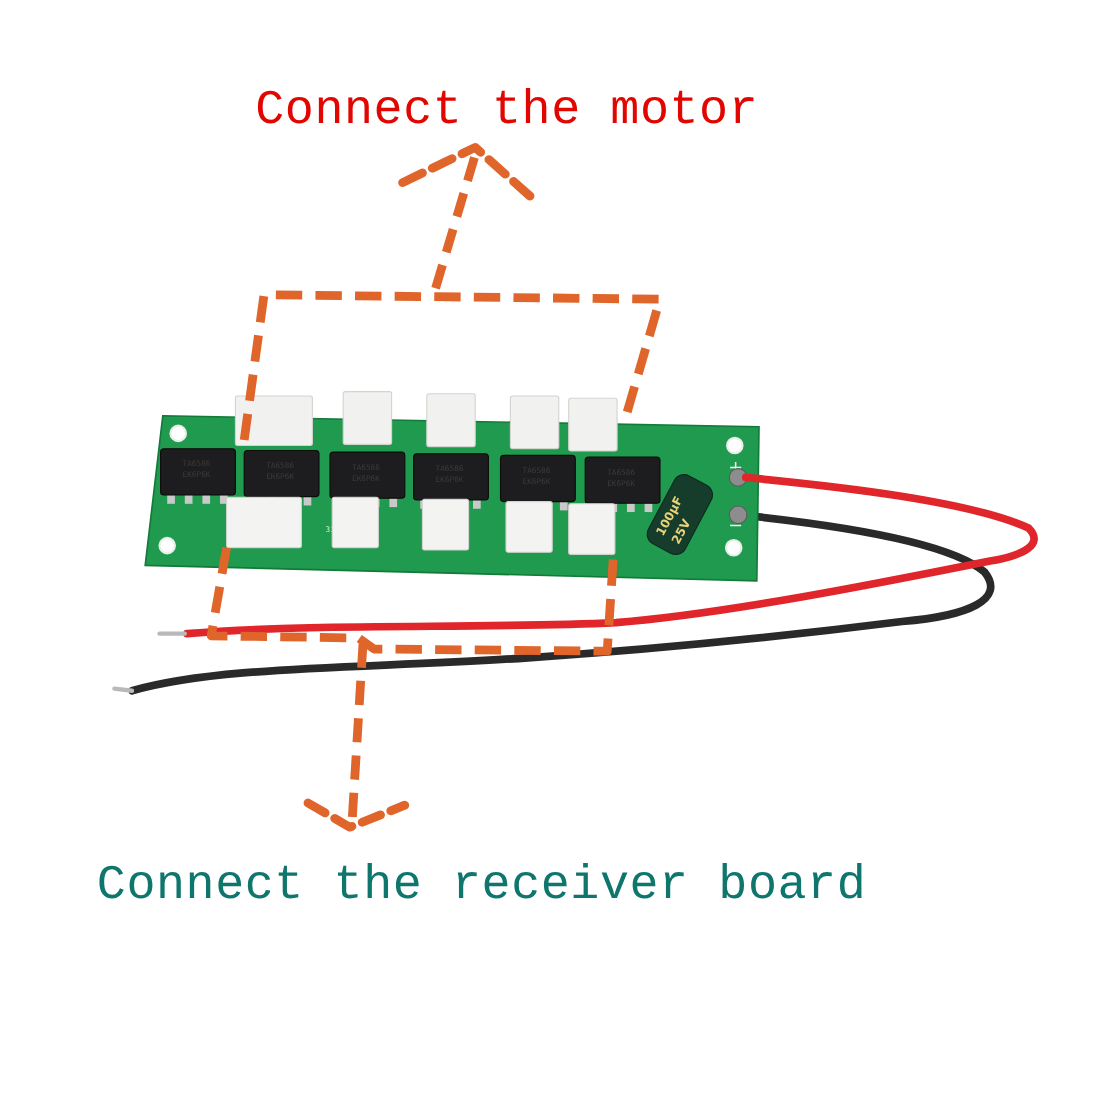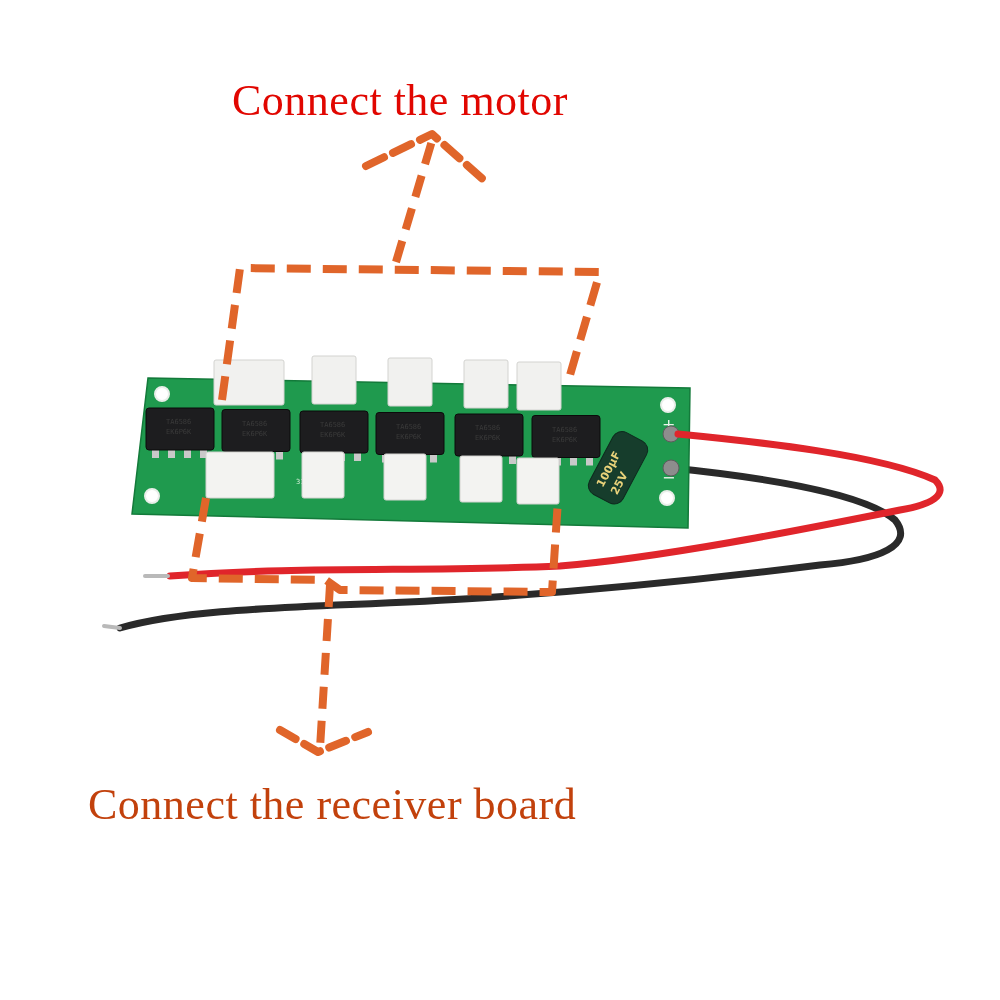--- a/index.html
+++ b/index.html
@@ -1,33 +1,33 @@
 <!DOCTYPE html>
 <html><head>
   <meta charset="utf-8">
   <style>
     html, body { margin: 0; padding: 0; background: #ffffff; }
     body { width: 1000px; height: 1000px; position: relative; overflow: hidden; font-family: "DejaVu Sans", sans-serif; }
     .label {
       position: absolute; margin: 0; font-weight: normal; white-space: nowrap;
-      font-family: Liberation Serif, serif; letter-spacing: 0.5px;
+      font-family: Liberation Mono, monospace; letter-spacing: 0.5px;
     }
     #label-top { left: 232px; top: 76px; font-size: 44px; line-height: 50px; }
     #label-bottom { left: 88px; top: 780px; font-size: 44px; line-height: 50px; }
     svg.scene { position: absolute; left: 0; top: 0; }
     .chip-text { font-family: "DejaVu Sans Mono", monospace; font-size: 7px; fill: #3a3a3a; }
     .cap-text { font-family: "DejaVu Sans", sans-serif; font-size: 11px; fill: #e8d27a; font-weight: bold; }
     .silk { font-family: "DejaVu Sans Mono", monospace; font-size: 7px; fill: #d7efd9; }
     .pol { font-family: "DejaVu Sans", sans-serif; font-size: 16px; fill: #e9f5ea; }
   </style>
 </head>
 <body>
 
 <h1 id="label-top" class="label" style="color: rgb(225, 6, 0);">Connect the motor</h1>
-<h1 id="label-bottom" class="label" style="color: #c2410c;">Connect the receiver board</h1>
+<h1 id="label-bottom" class="label" style="color: #0f766e;">Connect the receiver board</h1>
 
 <svg class="scene" width="1000" height="1000" viewBox="0 0 1000 1000">
 
   <path id="wire-neg" d="M672,468 C740,475 860,490 895,520 C915,545 880,560 820,565 C700,580 600,590 480,598 C330,608 200,605 120,628" fill="none" stroke-width="7" stroke-linecap="round" stroke="#2a2a2a"></path>
   <path d="M104,626 L120,628" stroke="#b9b9b9" stroke-width="4" stroke-linecap="round"></path>
 
   <g>
     <path id="pcb" d="M148,378 L690,388 L688,528 L132,514 Z" fill="#1f9a4e"></path>
     <path d="M148,378 L690,388 L688,528 L132,514 Z" fill="none" stroke="#137a3a" stroke-width="1.5"></path>
     <circle cx="162" cy="394" r="7" fill="#fff" stroke="#e9eee9" stroke-width="2"></circle>

